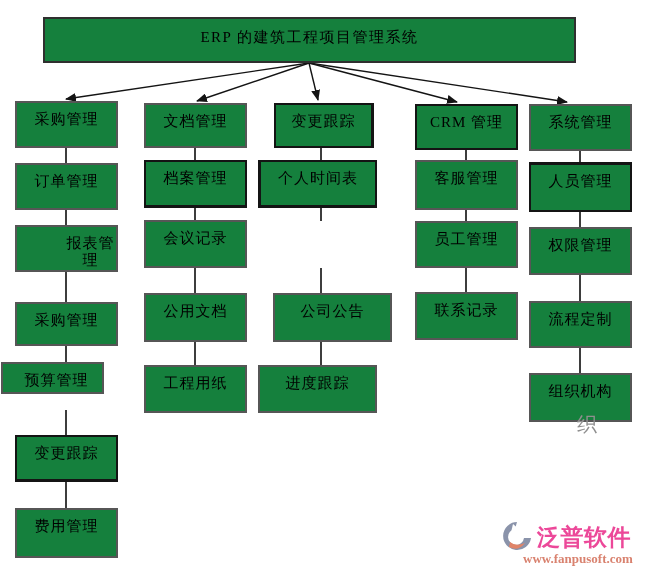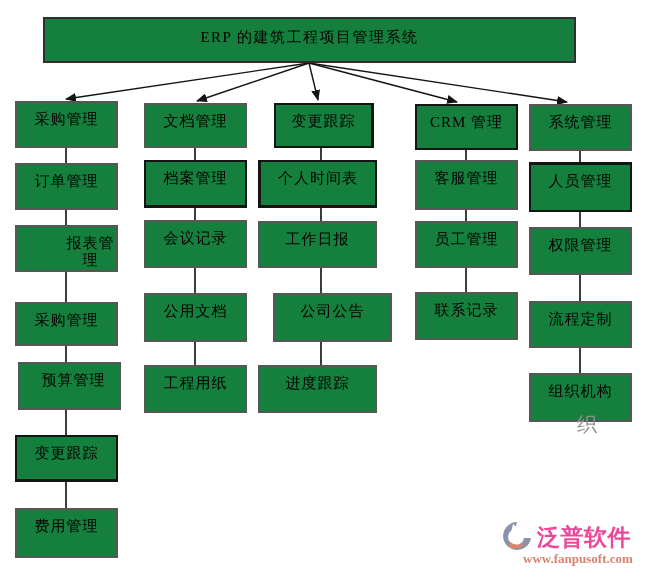--- a/index.html
+++ b/index.html
@@ -96,33 +96,32 @@
       <line class="wire" x1="580" y1="348" x2="580" y2="373"></line>
     </g>
   </svg>
 
   <div class="node root">ERP 的建筑工程项目管理系统</div>
 
   <div class="node" style="left:15px;top:101px;width:103px;height:47px;">采购管理</div>
   <div class="node" style="left:15px;top:163px;width:103px;height:47px;">订单管理</div>
   <div class="node" style="left:15px;top:225px;width:103px;height:47px;padding-left:48px;">报表管理</div>
   <div class="node" style="left:15px;top:302px;width:103px;height:44px;">采购管理</div>
-  <div class="node" style="left:18px;top:362px;width:103px;height:48px;padding-left:8px;">预算管理</div>
+  <div class="node" style="left:1px;top:362px;width:103px;height:32px;padding-left:8px;">预算管理</div>
   <div class="node dark bb3" style="left:15px;top:435px;width:103px;height:47px;">变更跟踪</div>
   <div class="node" style="left:15px;top:508px;width:103px;height:50px;">费用管理</div>
 
   <div class="node" style="left:144px;top:103px;width:103px;height:45px;">文档管理</div>
   <div class="node dark bb3" style="left:144px;top:160px;width:103px;height:48px;">档案管理</div>
   <div class="node" style="left:144px;top:220px;width:103px;height:48px;">会议记录</div>
   <div class="node" style="left:144px;top:293px;width:103px;height:49px;">公用文档</div>
   <div class="node" style="left:144px;top:365px;width:103px;height:48px;">工程用纸</div>
 
   <div class="node dark br3" style="left:274px;top:103px;width:100px;height:45px;">变更跟踪</div>
   <div class="node dark bb3 bl3" style="left:258px;top:160px;width:119px;height:48px;">个人时间表</div>
-  <div class="node" style="left:258px;top:221px;width:119px;height:47px;">工作日报</div>
   <div class="node" style="left:273px;top:293px;width:119px;height:49px;">公司公告</div>
   <div class="node" style="left:258px;top:365px;width:119px;height:48px;">进度跟踪</div>
 
   <div class="node dark" style="left:415px;top:104px;width:103px;height:46px;">CRM 管理</div>
   <div class="node" style="left:415px;top:160px;width:103px;height:50px;">客服管理</div>
   <div class="node" style="left:415px;top:221px;width:103px;height:47px;">员工管理</div>
   <div class="node" style="left:529px;top:104px;width:103px;height:47px;">系统管理</div>
 
   <div class="node" style="left:415px;top:292px;width:103px;height:48px;">联系记录</div>
   <div class="node dark bt3" style="left:529px;top:162px;width:103px;height:50px;font-family:Liberation Serif, serif;">人员管理</div>

